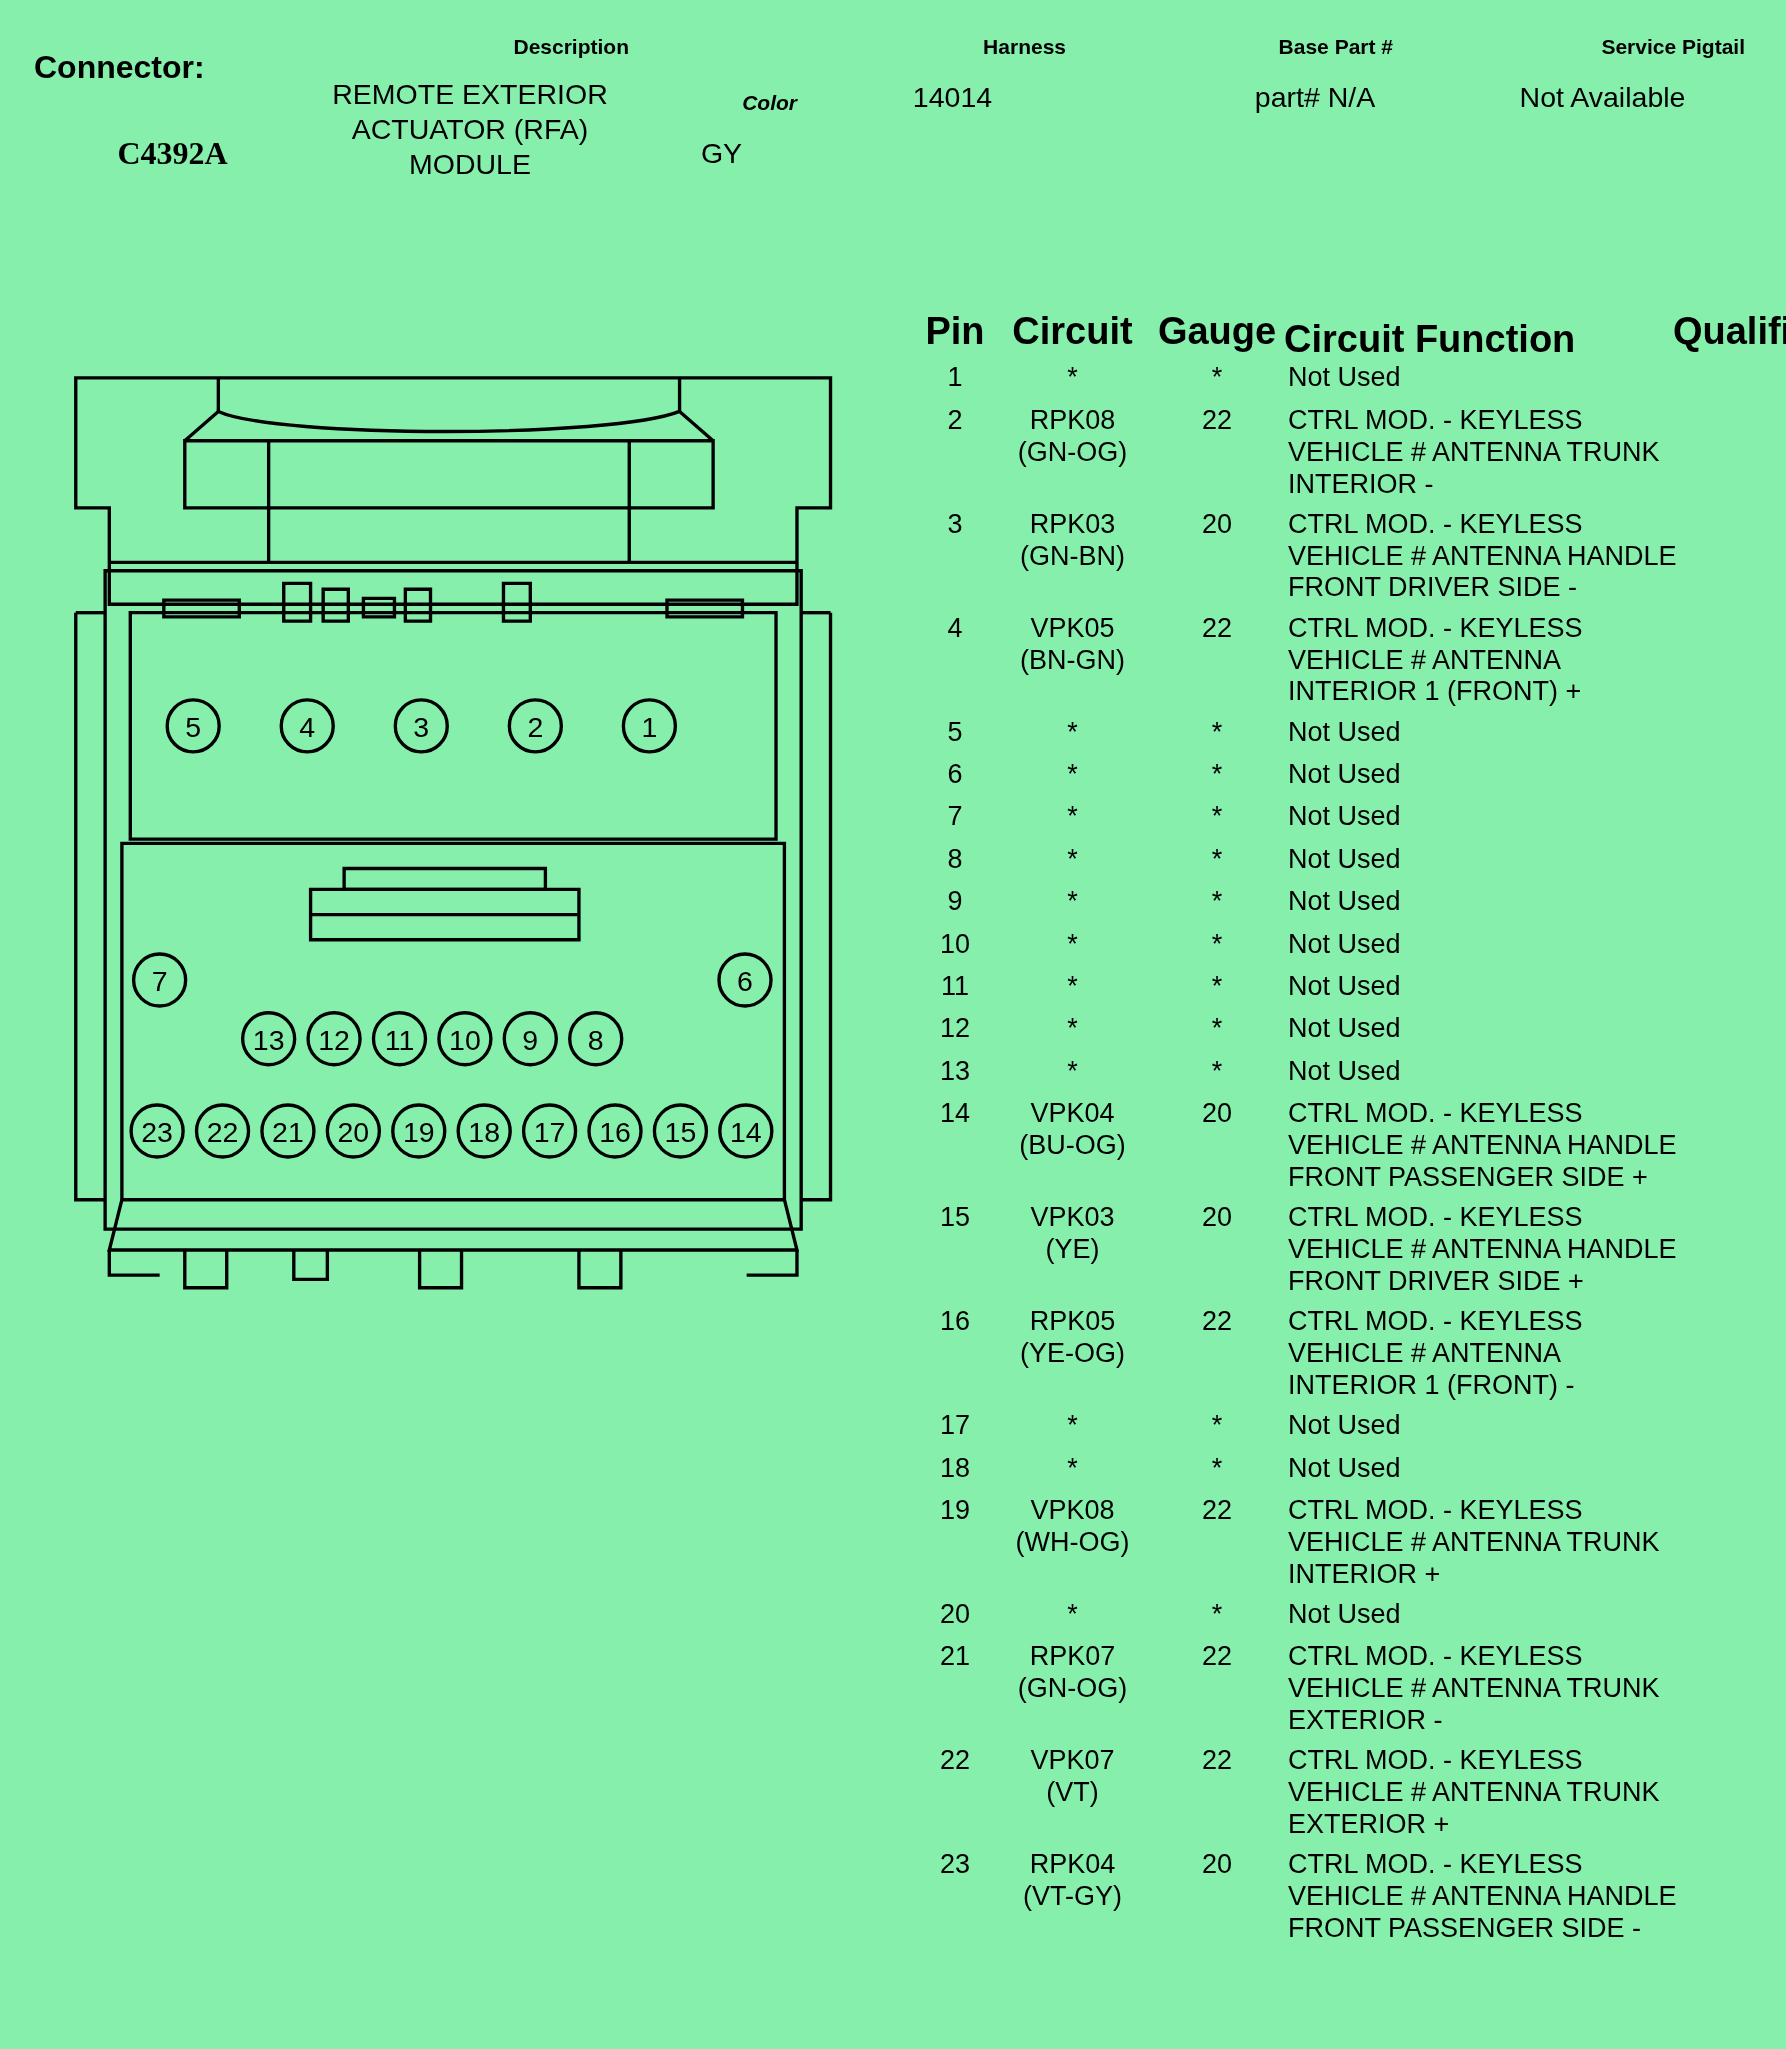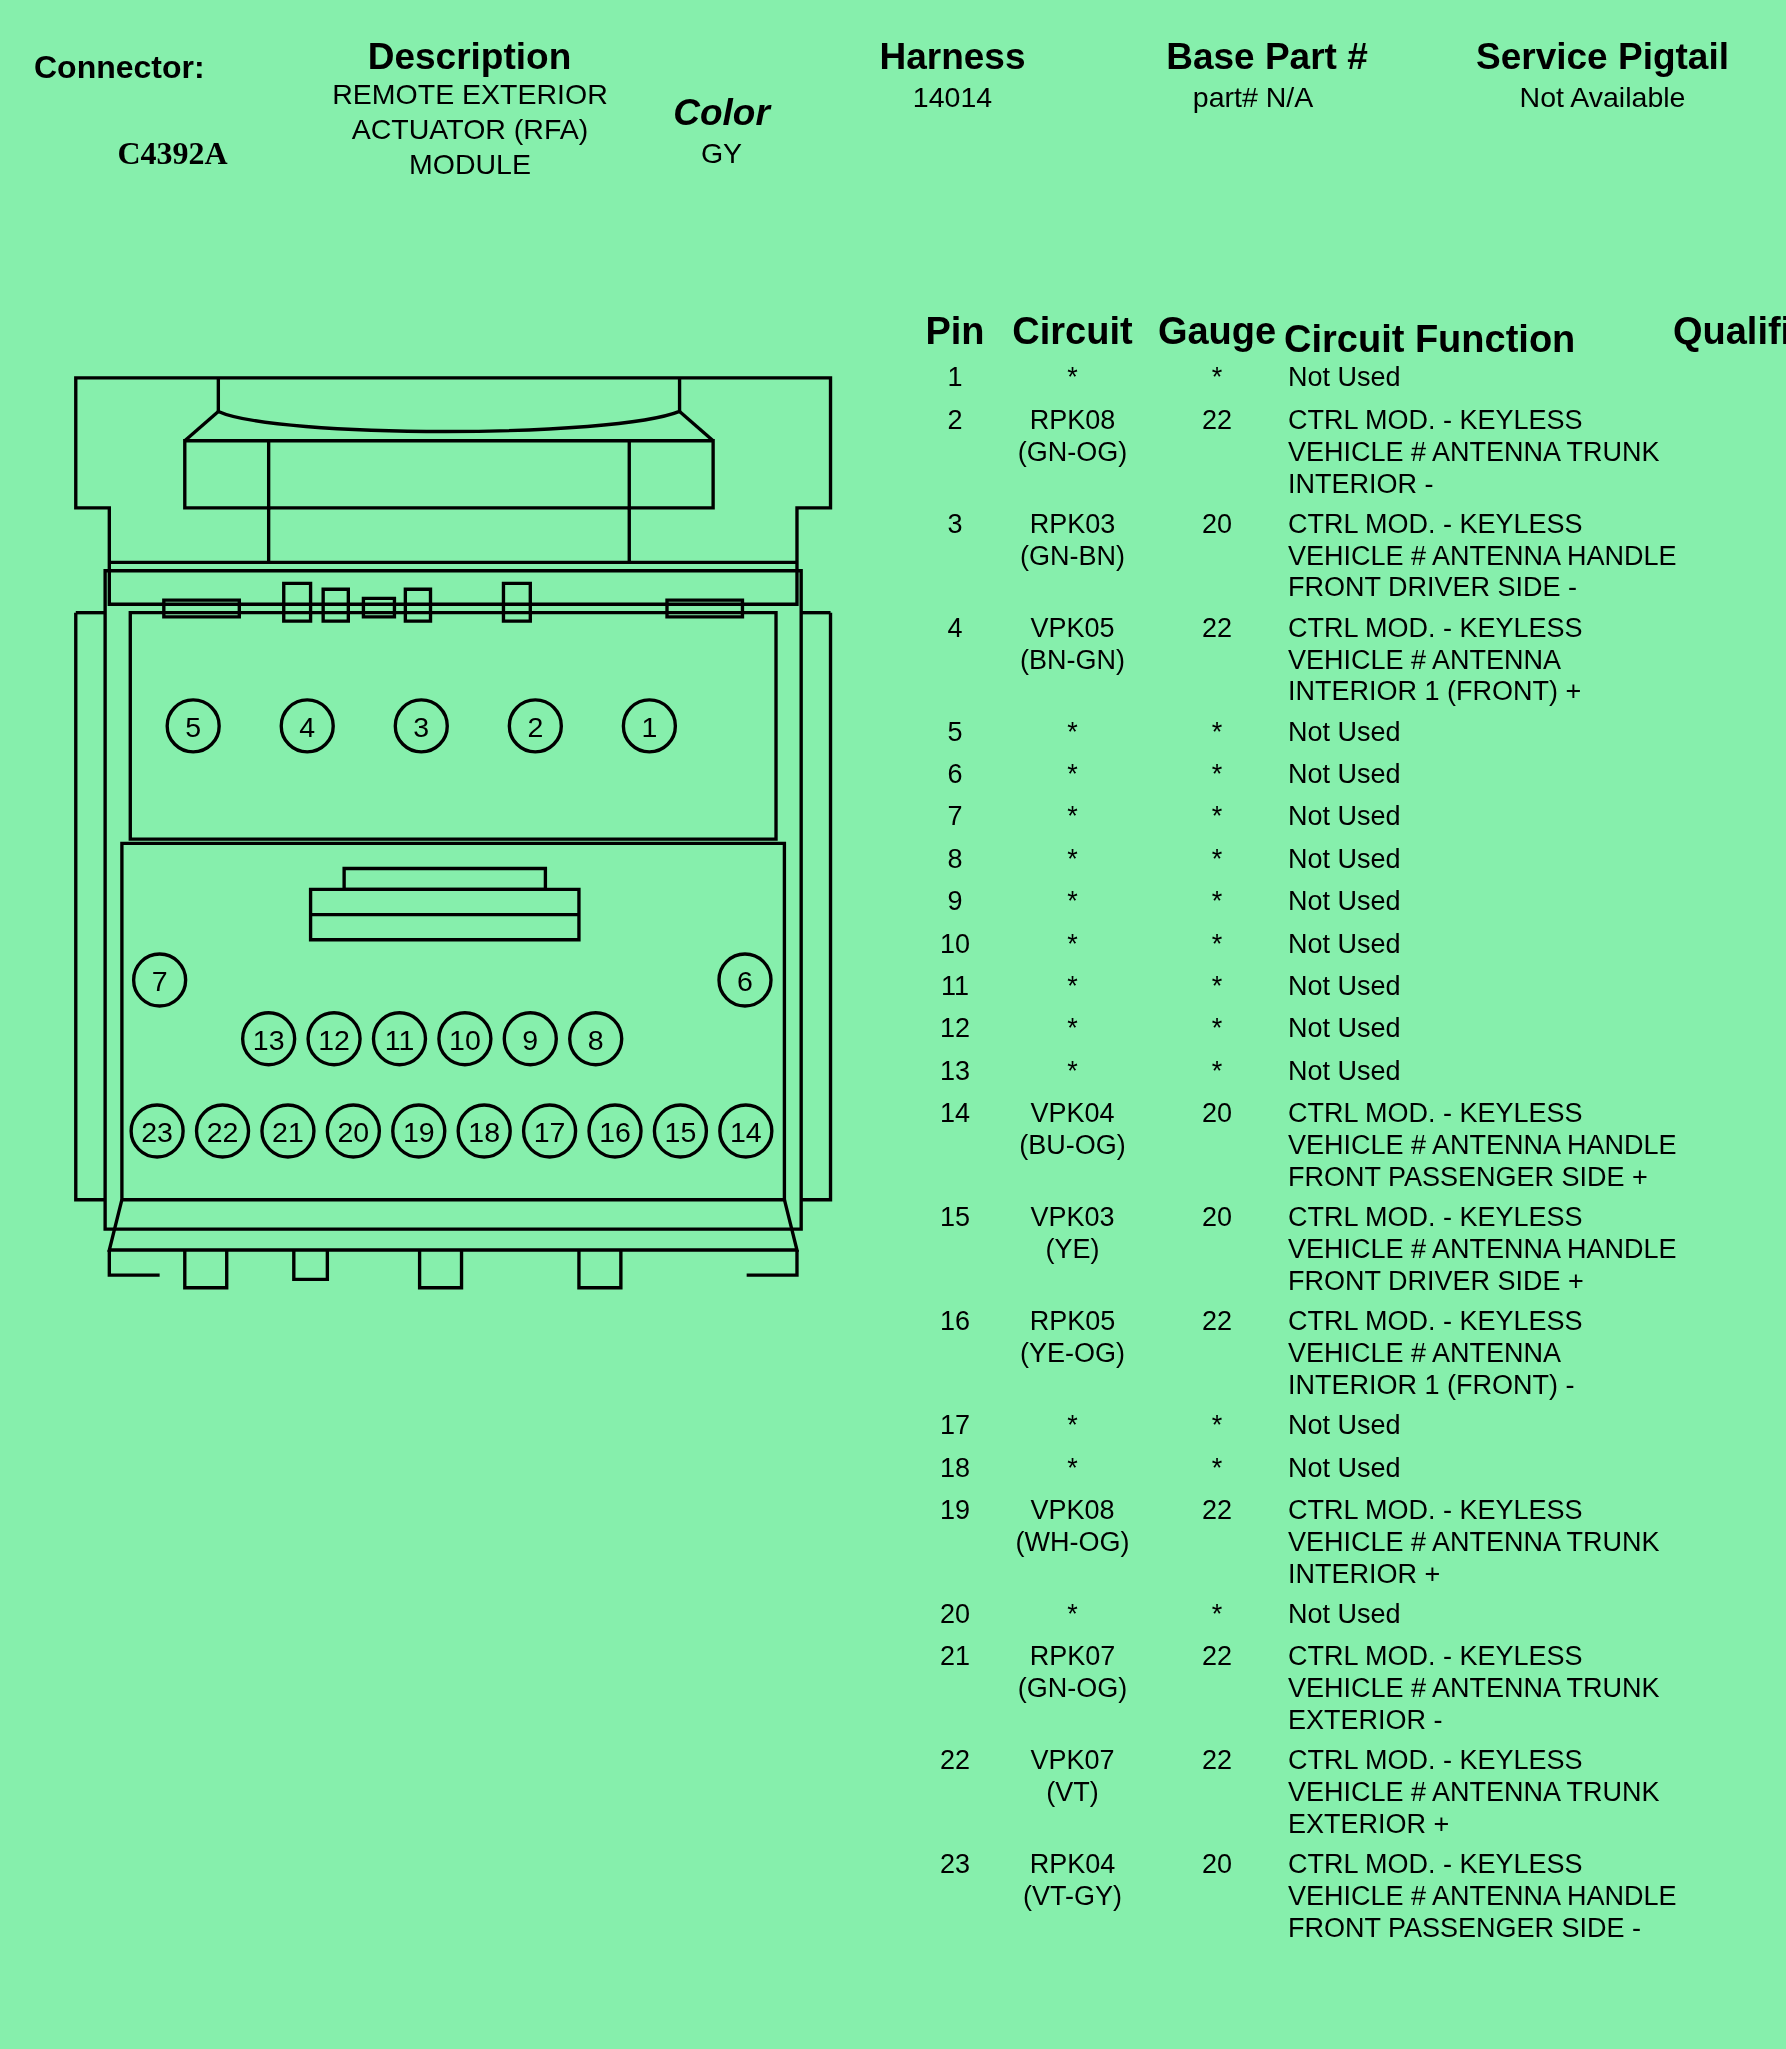--- a/index.html
+++ b/index.html
@@ -14,22 +14,22 @@
     width: 1786px;
     height: 2049px;
     background: #86efac;
     overflow: hidden;
   }
 
   
   .hdr-label {
     position: absolute;
     font-weight: bold;
-    text-align: center;
-    font-size: 37px;
+    text-align: right;
+    font-size: 21px;
     line-height: 1.18;
   }
   .hdr-value {
     position: absolute;
     text-align: center;
     font-size: 28.5px;
     line-height: 1.22;
   }
 
   #connector-label {
@@ -41,21 +41,21 @@
     font-size: 32px; font-weight: bold; text-align: center;
     font-family: "Liberation Serif", serif;
   }
   #desc-label { left: 310px; top: 35px; width: 319px; }
   #desc-value { left: 302px; top: 77px; width: 336px; }
   #color-label { left: 646px; top: 91px; width: 151px; font-style: italic; }
   #color-value { left: 646px; top: 136px; width: 151px; }
   #harness-label { left: 839px; top: 35px; width: 227px; }
   #harness-value { left: 839px; top: 80px; width: 227px; }
   #base-label { left: 1141px; top: 35px; width: 252px; }
-  #base-value { left: 1127px; top: 80px; width: 252px; }
+  #base-value { left: 1189px; top: 80px; width: 252px; }
   #pigtail-label { left: 1460px; top: 35px; width: 285px; }
   #pigtail-value { left: 1460px; top: 80px; width: 285px; }
 
   
   #connector-drawing {
     position: absolute;
     left: 59px;
     top: 361px;
     width: 847px;
     height: 973px;

